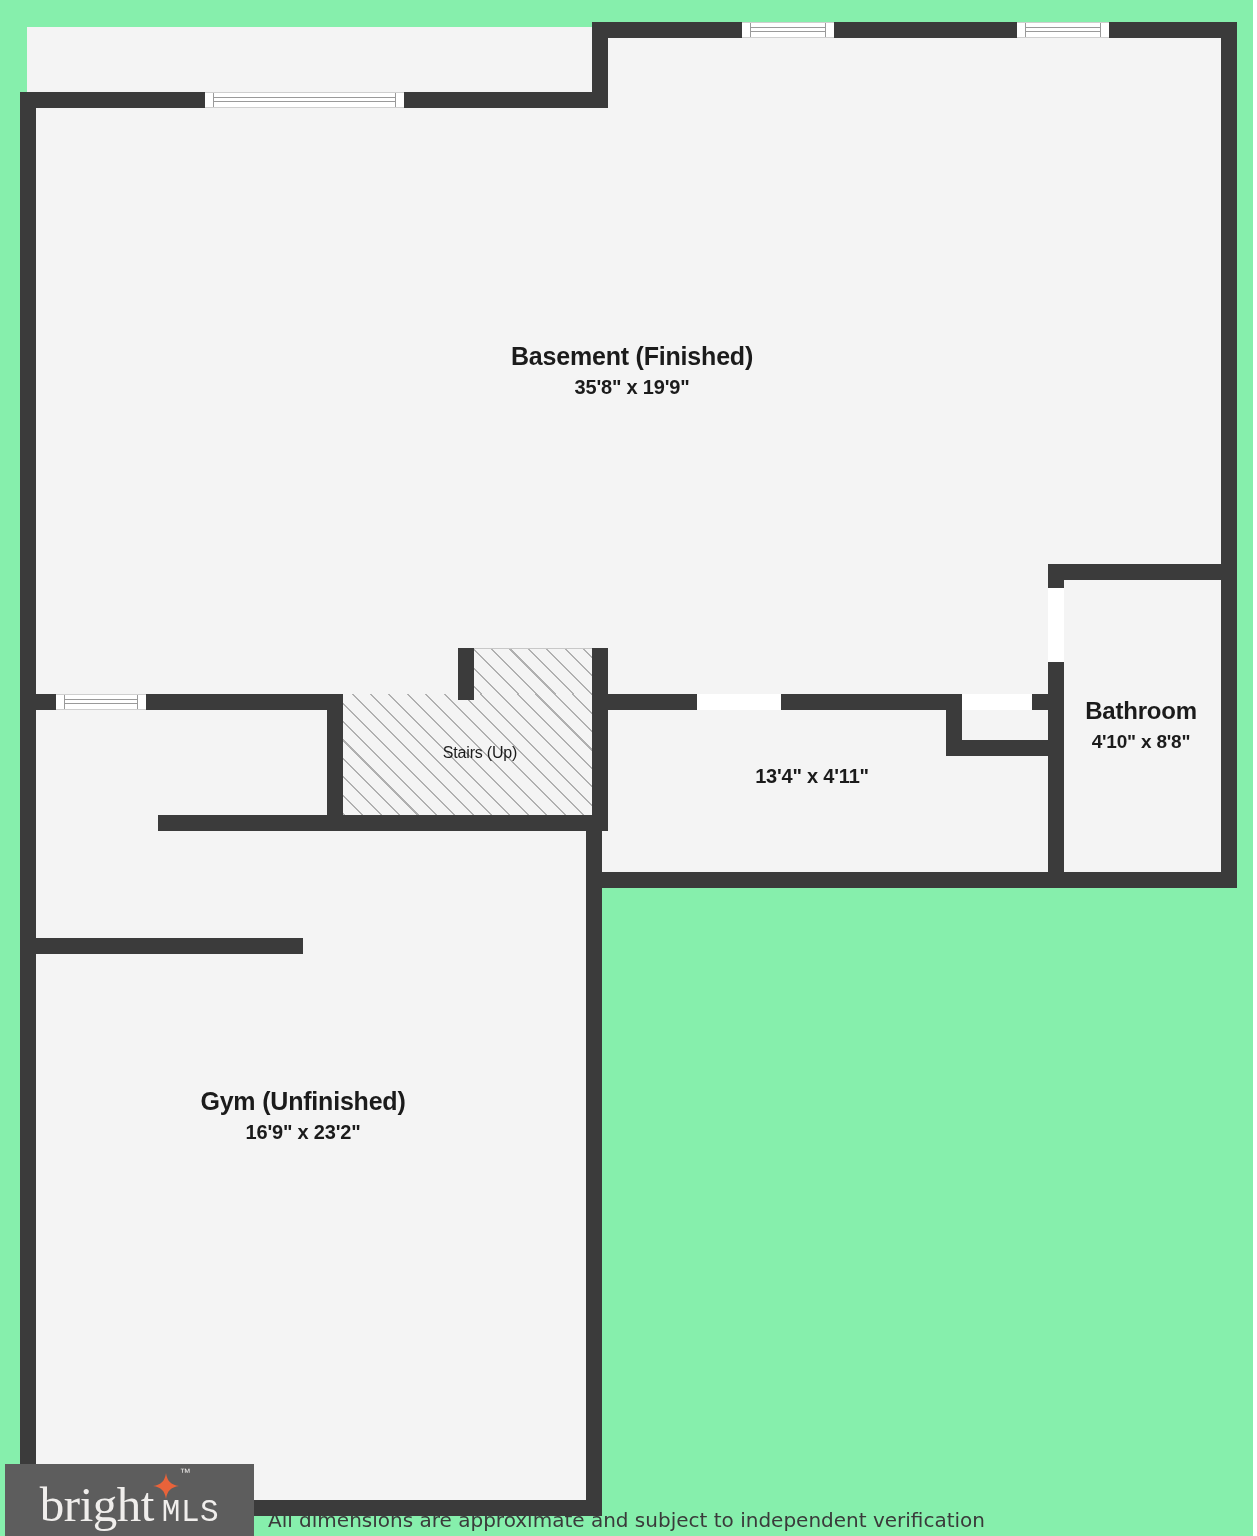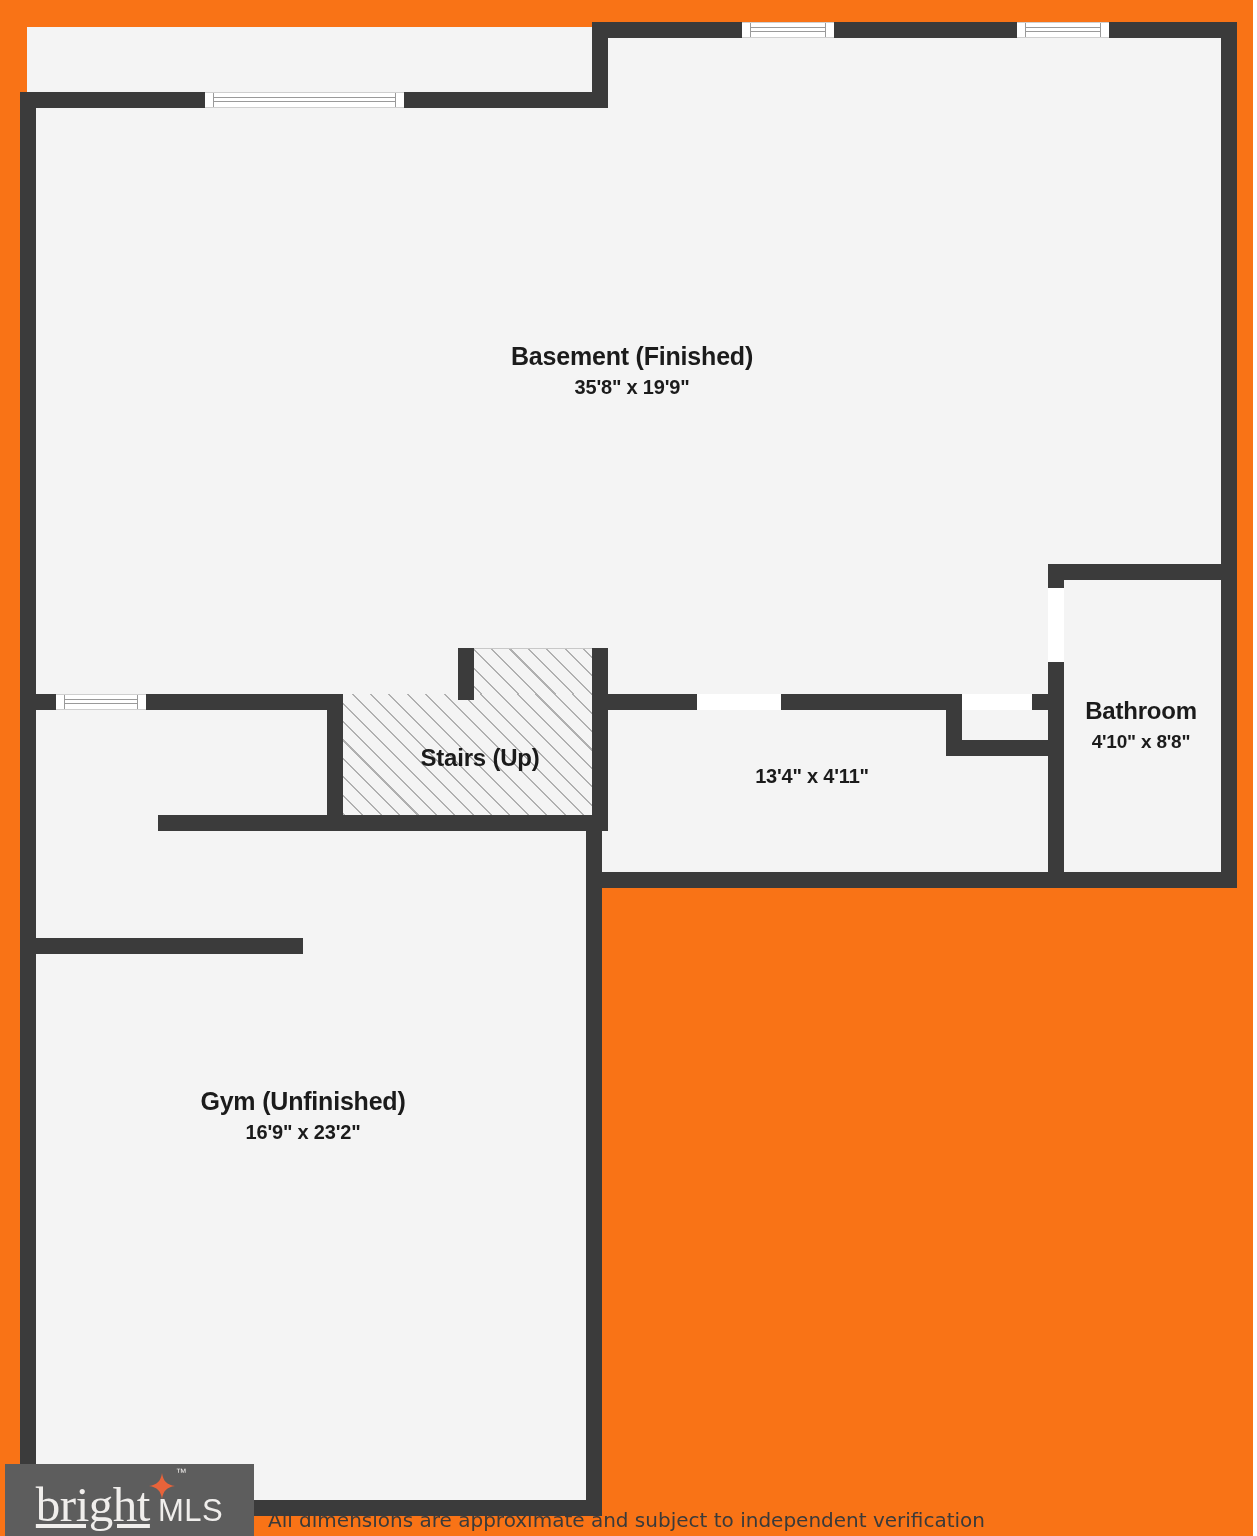--- a/index.html
+++ b/index.html
@@ -8,21 +8,21 @@
     padding: 0;
     background: #ffffff;
   }
   body {
     font-family: "Liberation Sans", sans-serif;
   }
   #plan-root {
     position: relative;
     width: 1253px;
     height: 1536px;
-    background: #f97316;
+    background: #86efac;
     overflow: hidden;
   }
 
   
   .floor {
     position: absolute;
     background: #f4f4f4;
   }
 
   
@@ -98,22 +98,22 @@
   .room-label .dims {
     display: block;
     font-size: 20px;
     font-weight: bold;
     margin-top: 3px;
     letter-spacing: -0.2px;
   }
   .room-label.small .name { font-size: 24px; }
   .room-label.small .dims { font-size: 19px; }
   .room-label.stairs .name {
-    font-size: 24px;
-    font-weight: bold;
+    font-size: 16px;
+    font-weight: normal;
   }
 
   
   .disclaimer {
     position: absolute;
     left: 0;
     right: 0;
     top: 1508px;
     text-align: center;
     font-size: 20px;
@@ -138,24 +138,23 @@
     display: flex;
     align-items: baseline;
     transform: translateY(4px);
   }
   .logo-bright {
     font-family: "Liberation Serif", serif;
     font-size: 49px;
     color: #f0eeec;
     letter-spacing: -0.5px;
     line-height: 1;
-    text-decoration: underline;
   }
   .logo-mls {
-    font-family: Liberation Sans, sans-serif;
+    font-family: Liberation Mono, monospace;
     font-size: 31px;
     color: #f0eeec;
     letter-spacing: 0.5px;
     margin-left: 8px;
     line-height: 1;
   }
   .logo-star {
     position: absolute;
     left: 113px;
     top: -7px;

